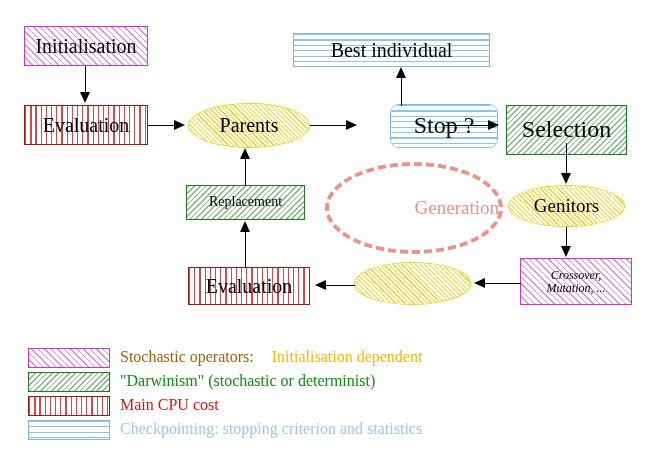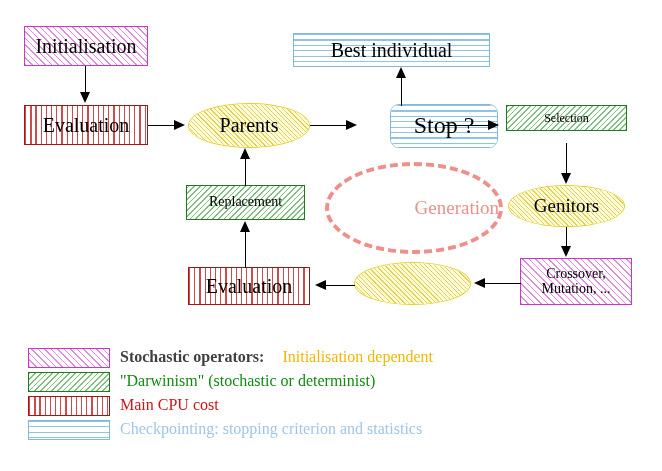--- a/index.html
+++ b/index.html
@@ -44,21 +44,21 @@
   .arr.left{border-top:5.5px solid transparent;border-bottom:5.5px solid transparent;border-right:11px solid #000;}
 
   
   #generation-ellipse{position:absolute;left:325px;top:162px;width:170px;height:84px;
     border:4px dashed #ef8f8a;border-radius:50%;display:flex;align-items:center;justify-content:flex-end;}
   #generation-ellipse span{color:#ef8f8a;font-size:19px;}
 
   
   .lg-sw{position:absolute;left:28px;width:82px;height:20px;box-sizing:border-box;}
   .lg-tx{position:absolute;left:120px;white-space:nowrap;font-size:16px;}
-  .c-mag{color:#404040;font-weight:bold;} .c-gold{color:#f2b705;} .c-grn{color:#128a12;}
+  .c-mag{color:#a16207;} .c-gold{color:#f2b705;} .c-grn{color:#128a12;}
   .c-red{color:#d01414;} .c-blu{color:#9dc7e8;}
 </style>
 </head>
 <body>
 
 <div id="canvas">
 
   <div class="node bd-magenta boxclip" style="left:24px;top:26px;width:124px;height:40px;font-size:20px;">
     <div class="hatch fill-magenta"></div>
     <span>Initialisation</span>
@@ -77,31 +77,31 @@
   <div class="node bd-blue rounded" style="left:360px;top:104px;width:108px;height:44px;font-size:24px;margin-left:30px;">
     <div class="hatch fill-blue"></div>
     <span>Stop ?</span>
   </div>
 
   <div class="node bd-blue boxclip" style="left:293px;top:33px;width:197px;height:34px;font-size:20px;">
     <div class="hatch fill-blue"></div>
     <span>Best individual</span>
   </div>
 
-  <div class="node bd-green boxclip" style="left:506px;top:105px;width:121px;height:26px;font-size:12px;">
+  <div class="node bd-green boxclip" style="left:506px;top:105px;width:121px;height:50px;font-size:24px;">
     <div class="hatch fill-green"></div>
     <span>Selection</span>
   </div>
 
   <div class="node ell-yellow" style="left:508px;top:185px;width:117px;height:42px;font-size:19px;">
     <div class="hatch fill-yellow"></div>
     <span>Genitors</span>
   </div>
 
-  <div class="node bd-magenta boxclip" style="left:520px;top:258px;width:112px;height:47px;flex-direction:column;font-size:14px;">
+  <div class="node bd-magenta boxclip" style="left:520px;top:258px;width:112px;height:47px;flex-direction:column;font-size:12px;font-style:italic;">
     <div class="hatch fill-magenta"></div>
     <span>Crossover,</span>
     <span>Mutation, ...</span>
   </div>
 
   <div class="node ell-yellow" style="left:354px;top:262px;width:117px;height:43px;font-size:20px;">
     <div class="hatch fill-yellow"></div>
   </div>
 
   <div class="node bd-red boxclip" style="left:188px;top:267px;width:122px;height:38px;font-size:20px;">

